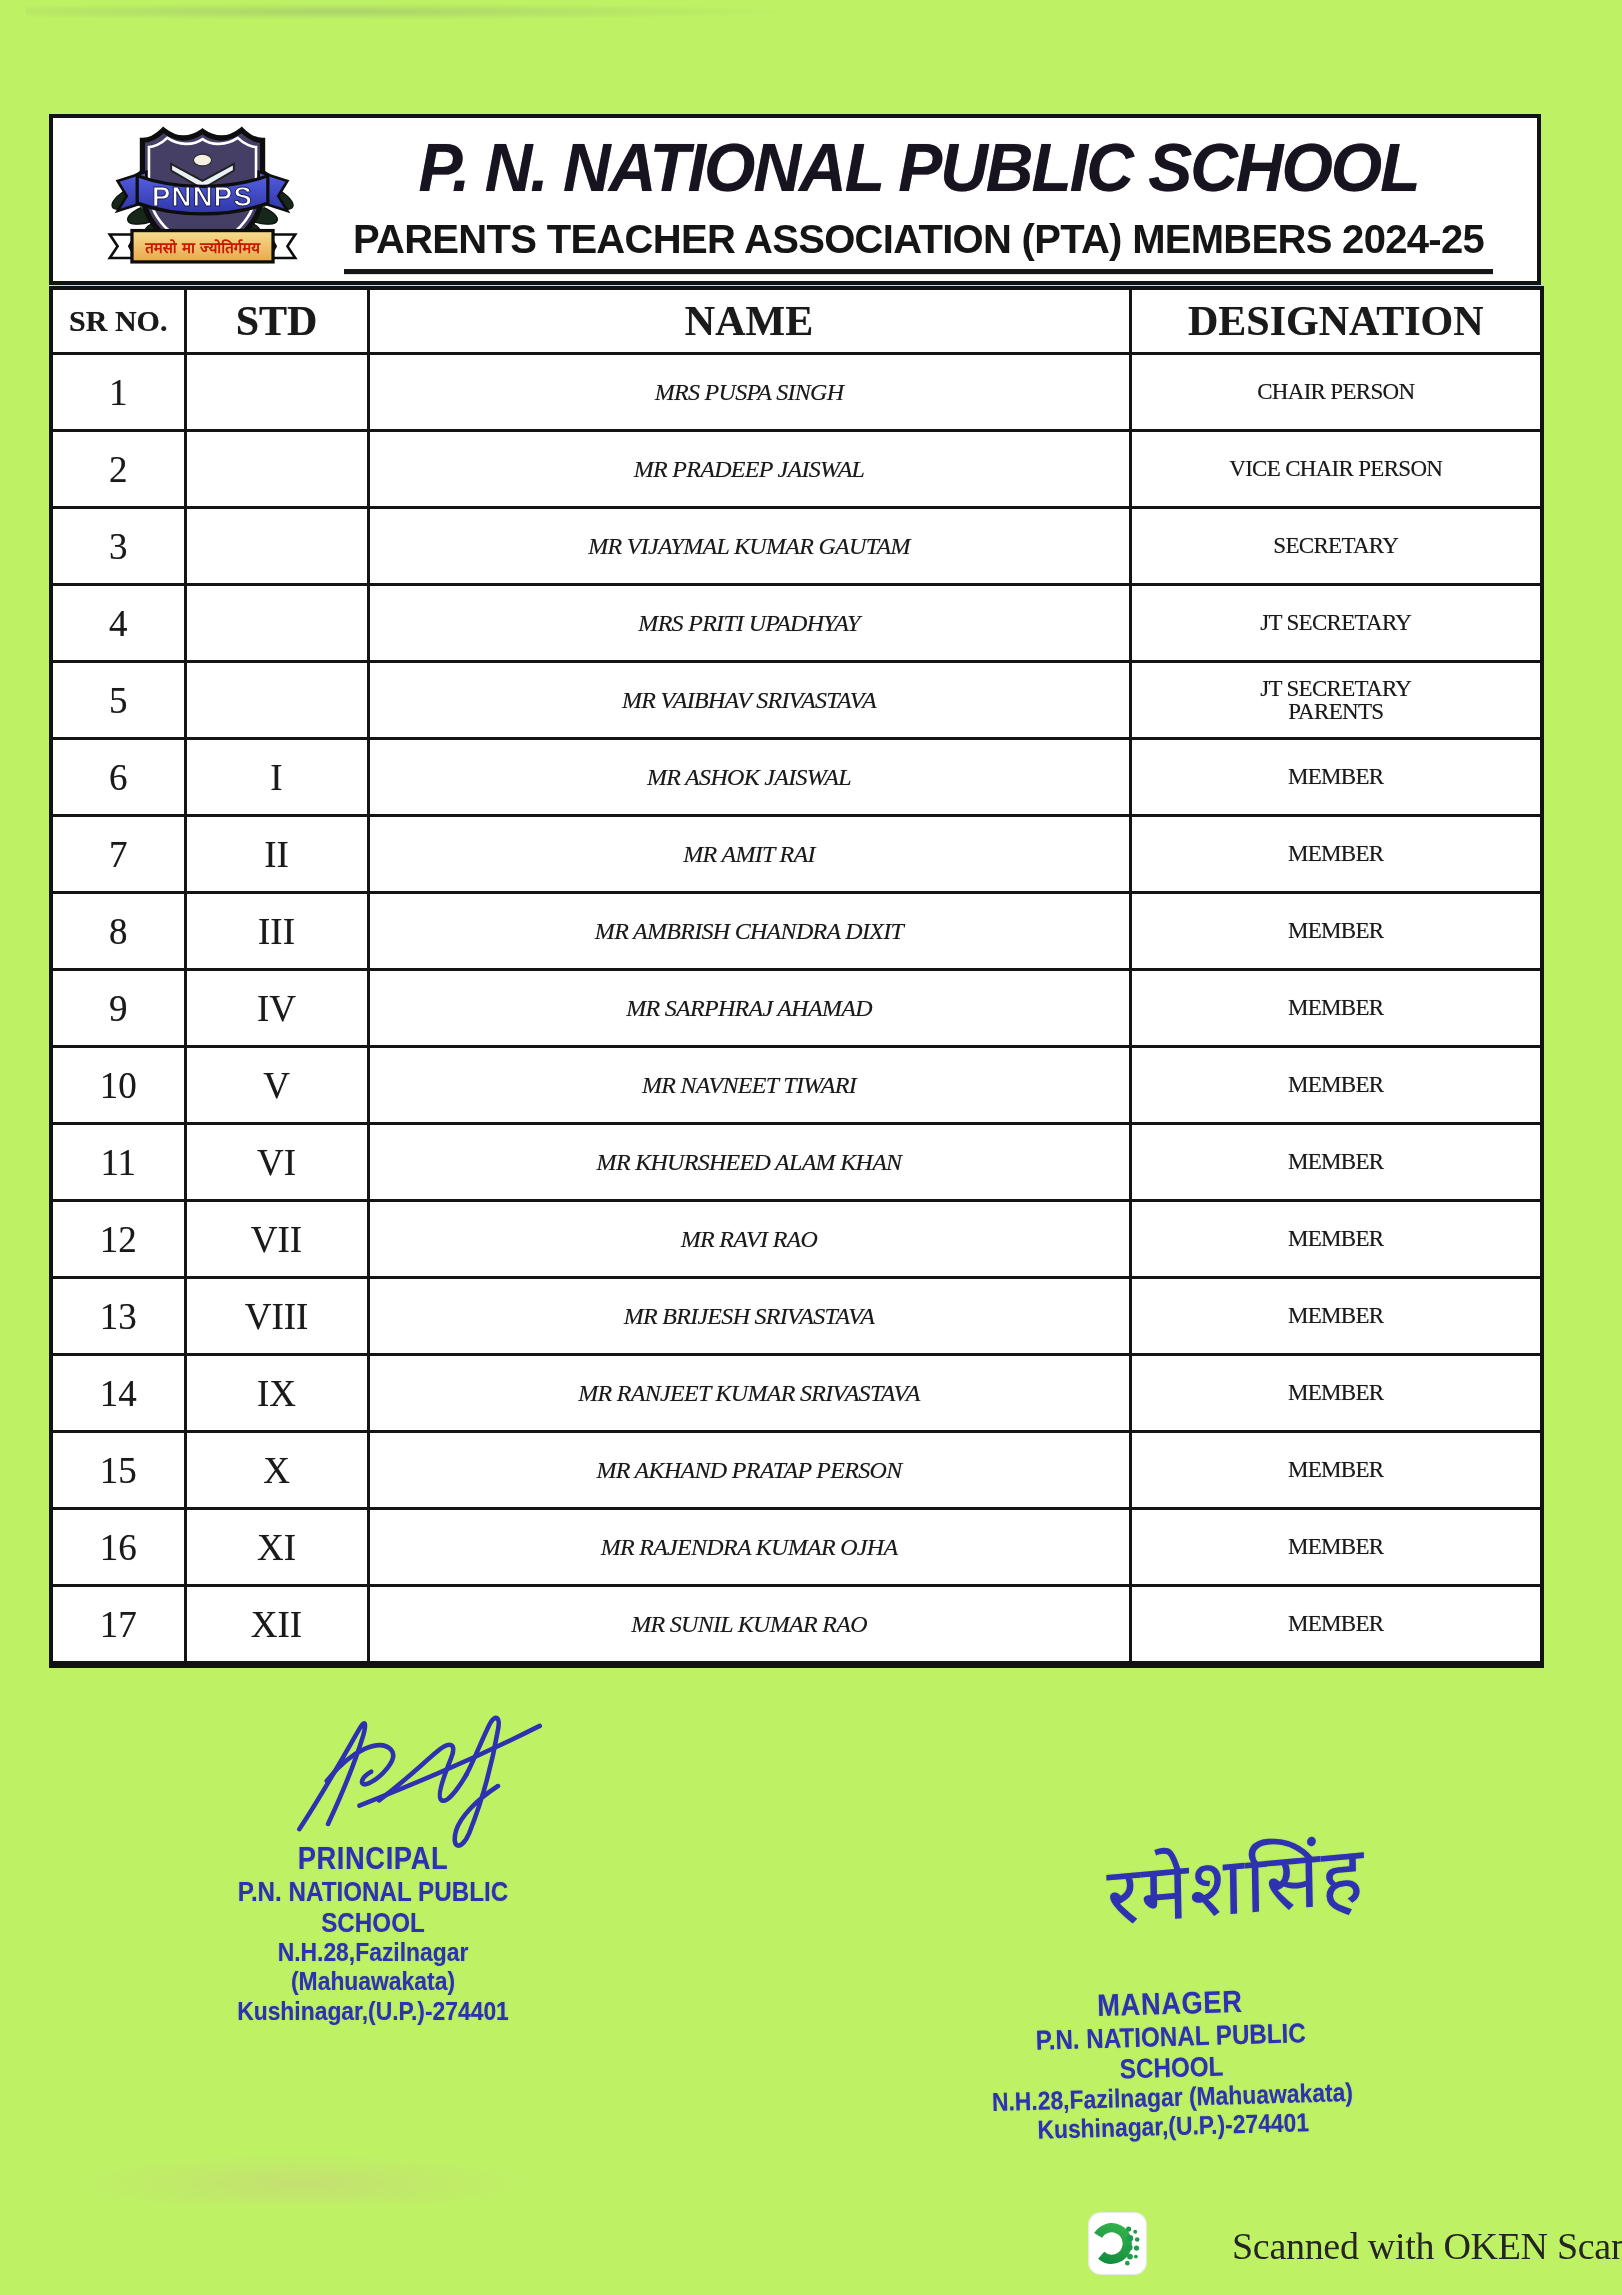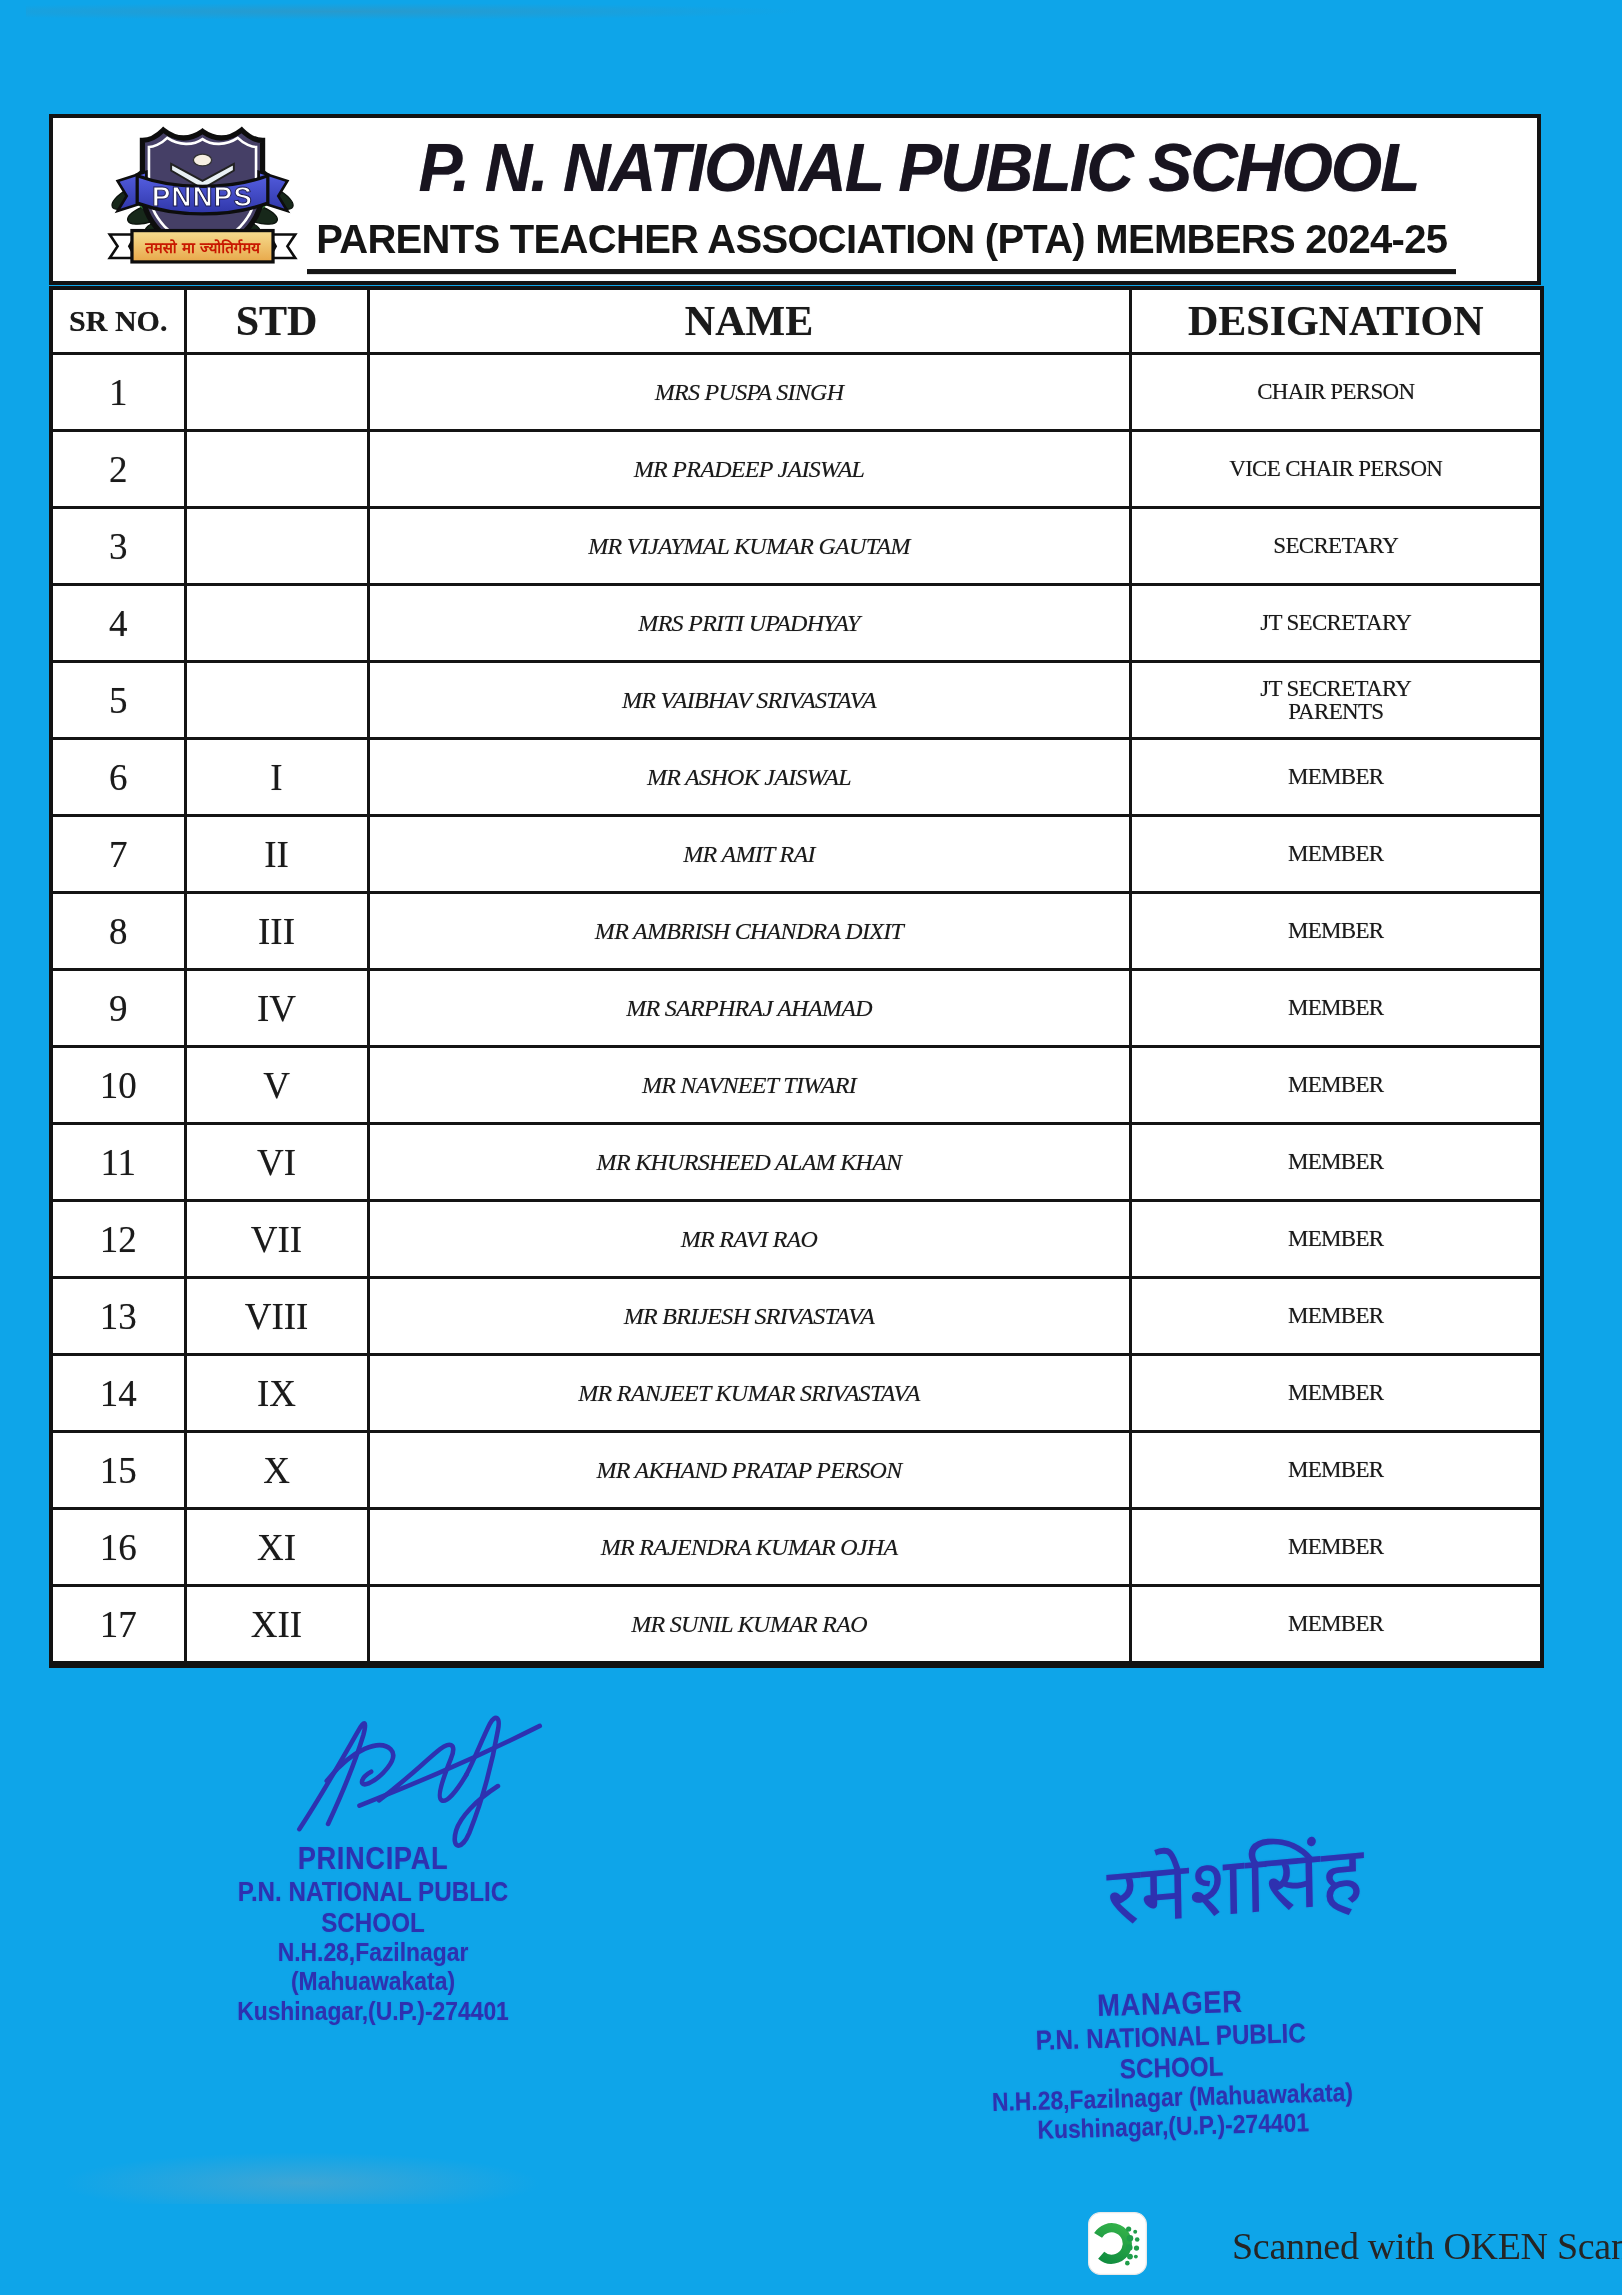--- a/index.html
+++ b/index.html
@@ -1,17 +1,17 @@
 <!DOCTYPE html>
 <html style="font-size:10.5px"><head>
 <meta charset="utf-8">
 <style>
   html,body{margin:0;padding:0;background:#ffffff;}
   .page{
-    position:relative;width:1622px;height:2295px;background:#0ea5e9;
+    position:relative;width:1622px;height:2295px;background:#bef264;
     font-family:"Liberation Serif","DejaVu Serif",serif;color:#1a1a1a;overflow:hidden;
   }
   
   .smudge-top{position:absolute;left:26px;top:2.6px;width:785px;height:17px;
     background:radial-gradient(ellipse at 40% 50%, rgba(120,120,120,.45), rgba(255,255,255,0) 70%);opacity:.55;}
   .smudge-bottom{position:absolute;left:59px;top:2152px;width:484px;height:52px;
     background:radial-gradient(ellipse at 50% 60%, rgba(214,168,150,.35), rgba(255,255,255,0) 70%);opacity:.7;}
 
   
   .header-box{
@@ -19,21 +19,21 @@
     border:4.6px solid #131313;box-sizing:border-box;background:#fff;
   }
   .logo{position:absolute;left:98px;top:118px;width:209px;height:152px;}
   .title-wrap{position:absolute;left:307px;top:128px;width:1223px;text-align:center;font-style:italic;}
   .school-name{
     font-family:"Liberation Sans","DejaVu Sans",sans-serif;font-weight:bold;
     font-size:66px;letter-spacing:-2px;color:#18141f;white-space:nowrap;
     transform:scaleY(1.04);transform-origin:top center;display:inline-block;
     text-shadow:0 0 0.7px rgba(20,20,40,.6);
   }
-  .subtitle-wrap{position:absolute;left:307px;top:216px;width:1223px;text-align:left;}
+  .subtitle-wrap{position:absolute;left:307px;top:216px;width:1223px;text-align:center;}
   .doc-title{
     display:inline-block;font-family:"Liberation Sans","DejaVu Sans",sans-serif;font-weight:bold;
     font-size:40px;letter-spacing:-0.7px;color:#151515;white-space:nowrap;
     border-bottom:5.2px solid #151515;padding:0 9.2px 6.5px 9.2px;
     transform:scaleY(1.02);transform-origin:top center;
   }
 
   
   .pta-table{
     position:absolute;left:49px;top:286px;width:1492px;

